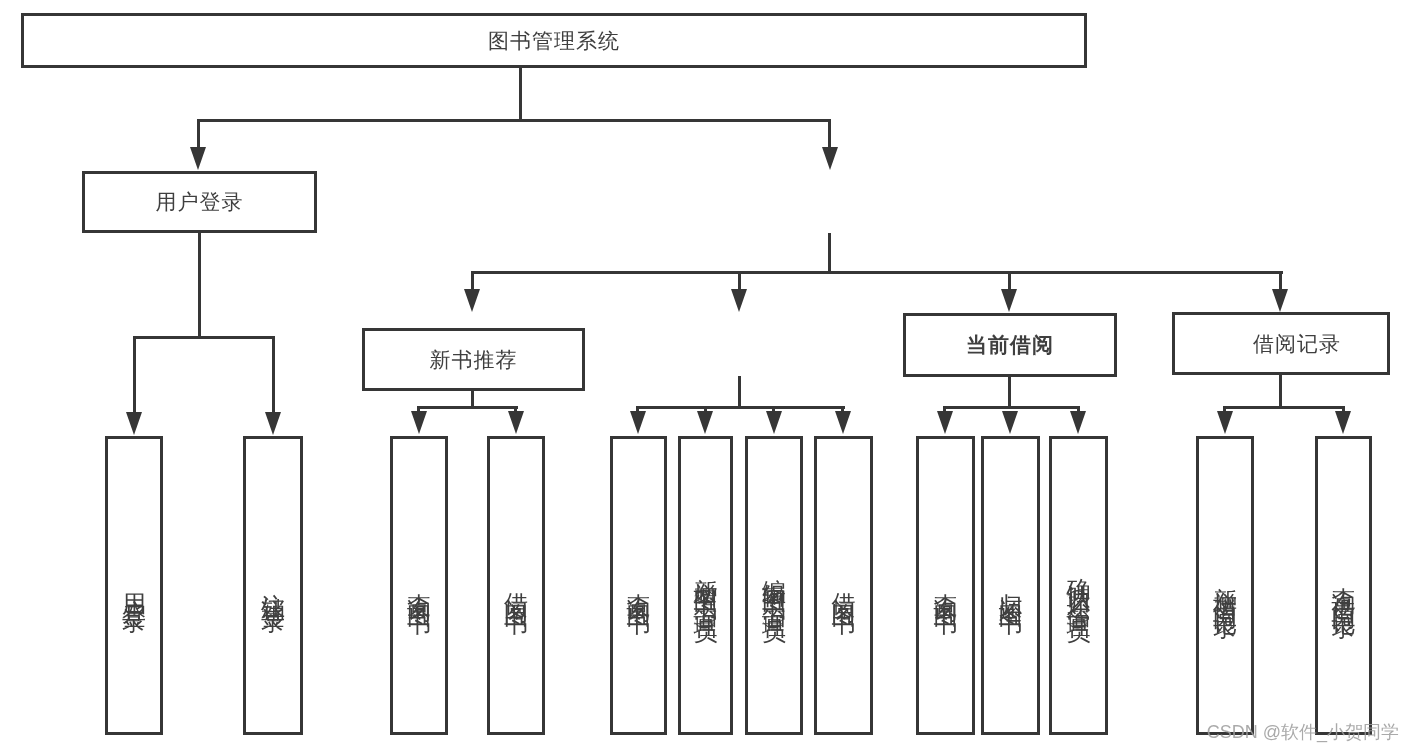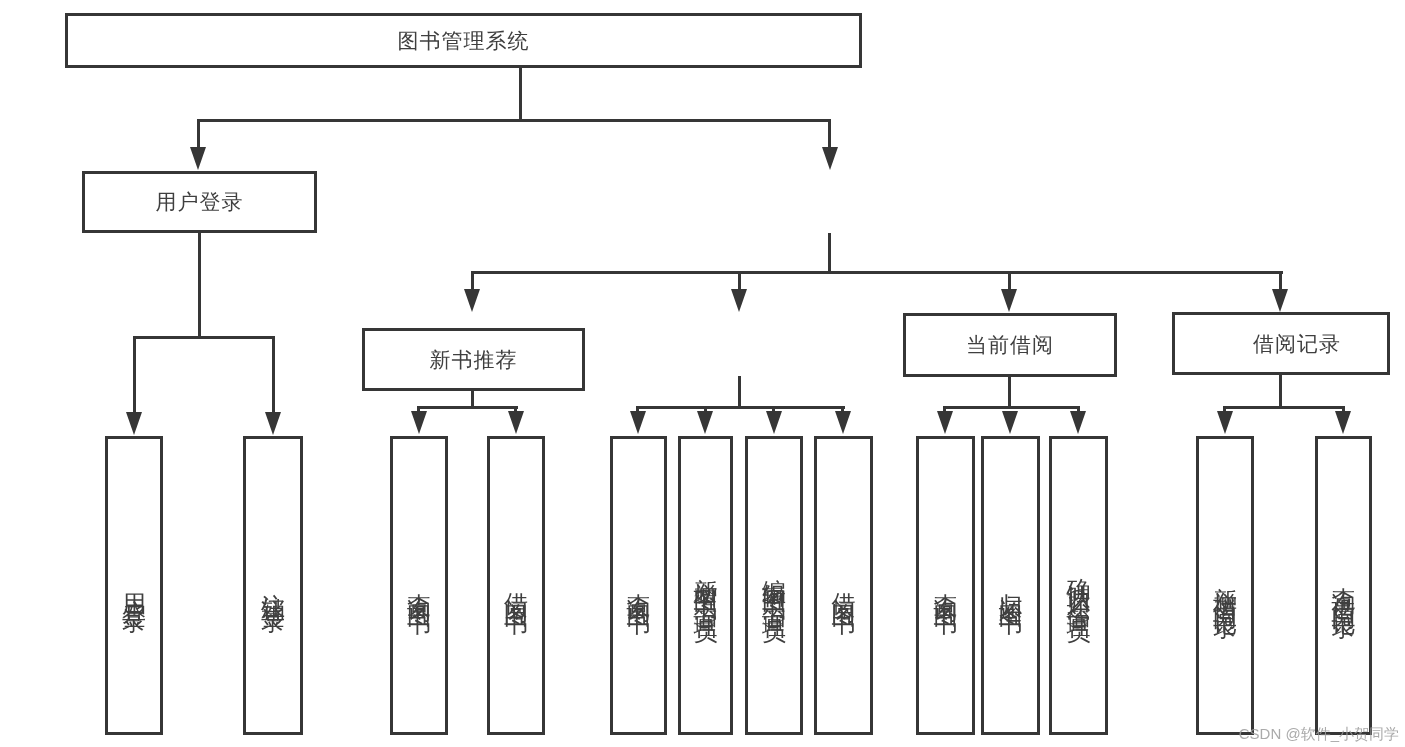--- a/index.html
+++ b/index.html
@@ -36,21 +36,21 @@
     position:absolute;
     width:0;height:0;
     border-left:8px solid transparent;
     border-right:8px solid transparent;
     border-top:23px solid #363636;
     z-index:3;
   }
   .watermark{
     position:absolute;
     right:6px;bottom:3px;
-    font-size:15px;
+    font-size:18px;
     color:rgba(158,158,158,0.88);
     z-index:5;
     white-space:nowrap;
     text-align:center;
   }
 </style>
 </head>
 <body>
 
 <div class="canvas">
@@ -106,32 +106,32 @@
   <div class="arrow" style="left:1002px;top:411px;"></div>
   <div class="arrow" style="left:1070px;top:411px;"></div>
 
   <div class="v-line" style="left:1279px;top:375px;height:33px;"></div>
   <div class="h-line" style="left:1223px;top:406px;width:122px;"></div>
   <div class="v-line" style="left:1223px;top:406px;height:8px;"></div>
   <div class="v-line" style="left:1342px;top:406px;height:8px;"></div>
   <div class="arrow" style="left:1217px;top:411px;"></div>
   <div class="arrow" style="left:1335px;top:411px;"></div>
 
-  <div class="box h-label" style="left:21px;top:13px;width:797px;height:55px;margin-left:44px;">
+  <div class="box h-label" style="left:21px;top:13px;width:1066px;height:55px;">
     <span>图书管理系统</span>
   </div>
 
   <div class="box h-label" style="left:82px;top:171px;width:235px;height:62px;">
     <span>用户登录</span>
   </div>
 
   <div class="box h-label" style="left:362px;top:328px;width:223px;height:63px;">
     <span>新书推荐</span>
   </div>
-  <div class="box h-label" style="left:903px;top:313px;width:214px;height:64px;">
+  <div class="box h-label" style="left:903px;top:313px;width:214px;height:64px;font-weight:bold;">
     <span>当前借阅</span>
   </div>
   <div class="box h-label" style="left:1172px;top:312px;width:218px;height:63px;padding-left:32px;">
     <span>借阅记录</span>
   </div>
 
   <div class="box leaf" style="left:105px;top:436px;width:58px;height:299px;">
     <span>用户登录</span>
   </div>
   <div class="box leaf" style="left:243px;top:436px;width:60px;height:299px;">

